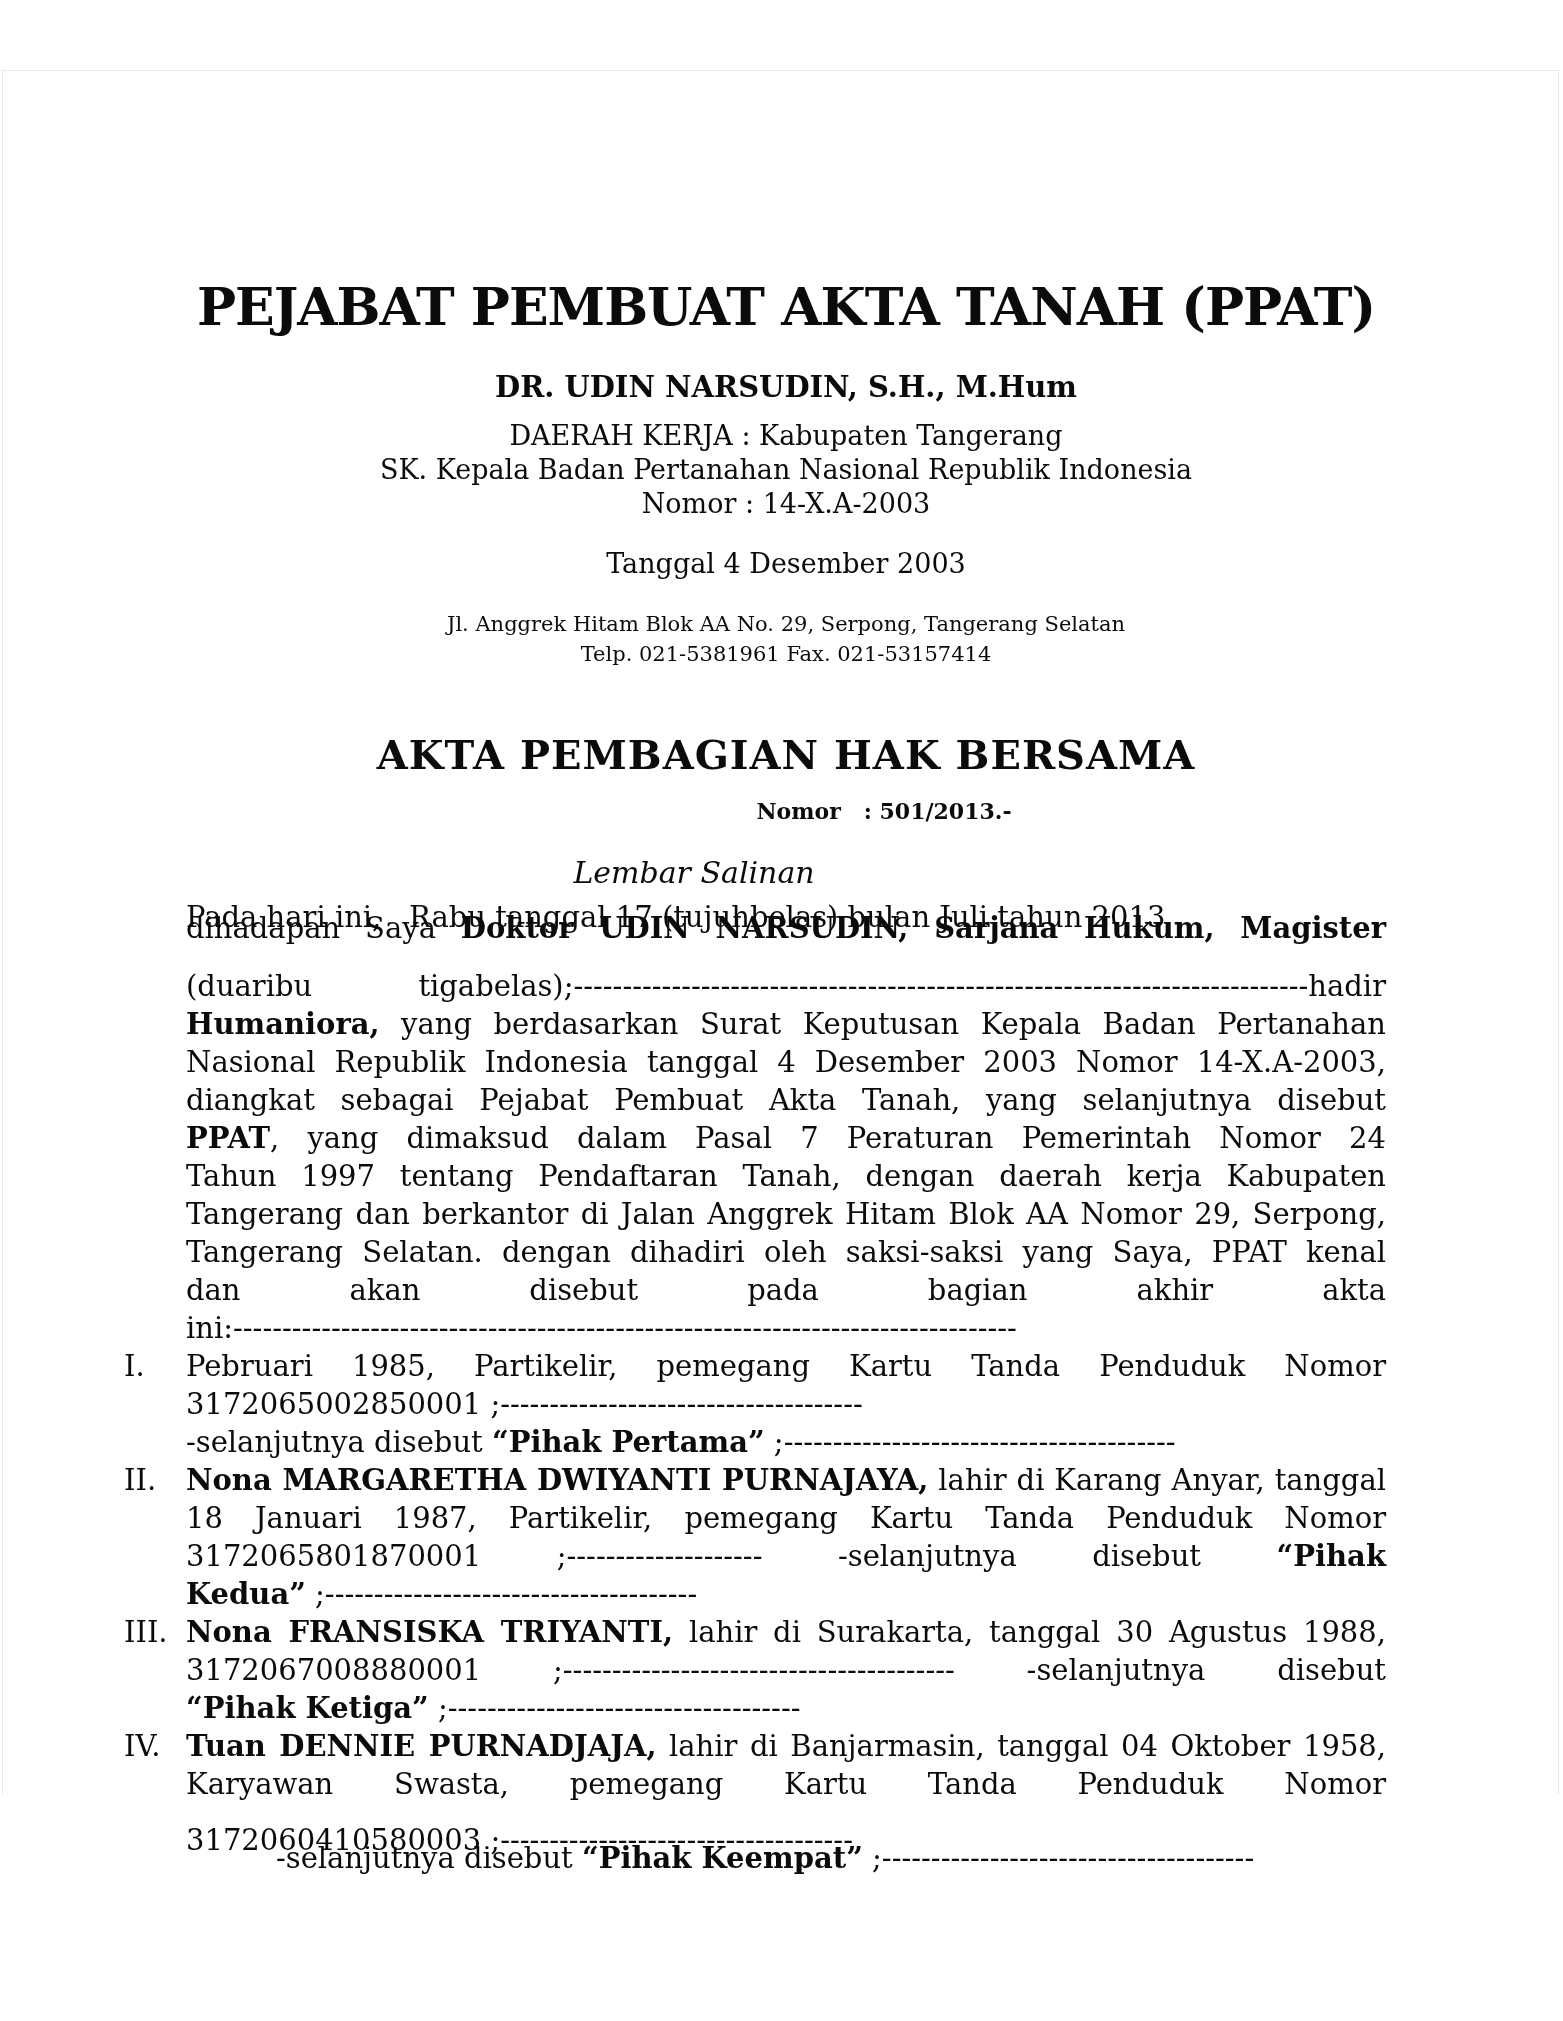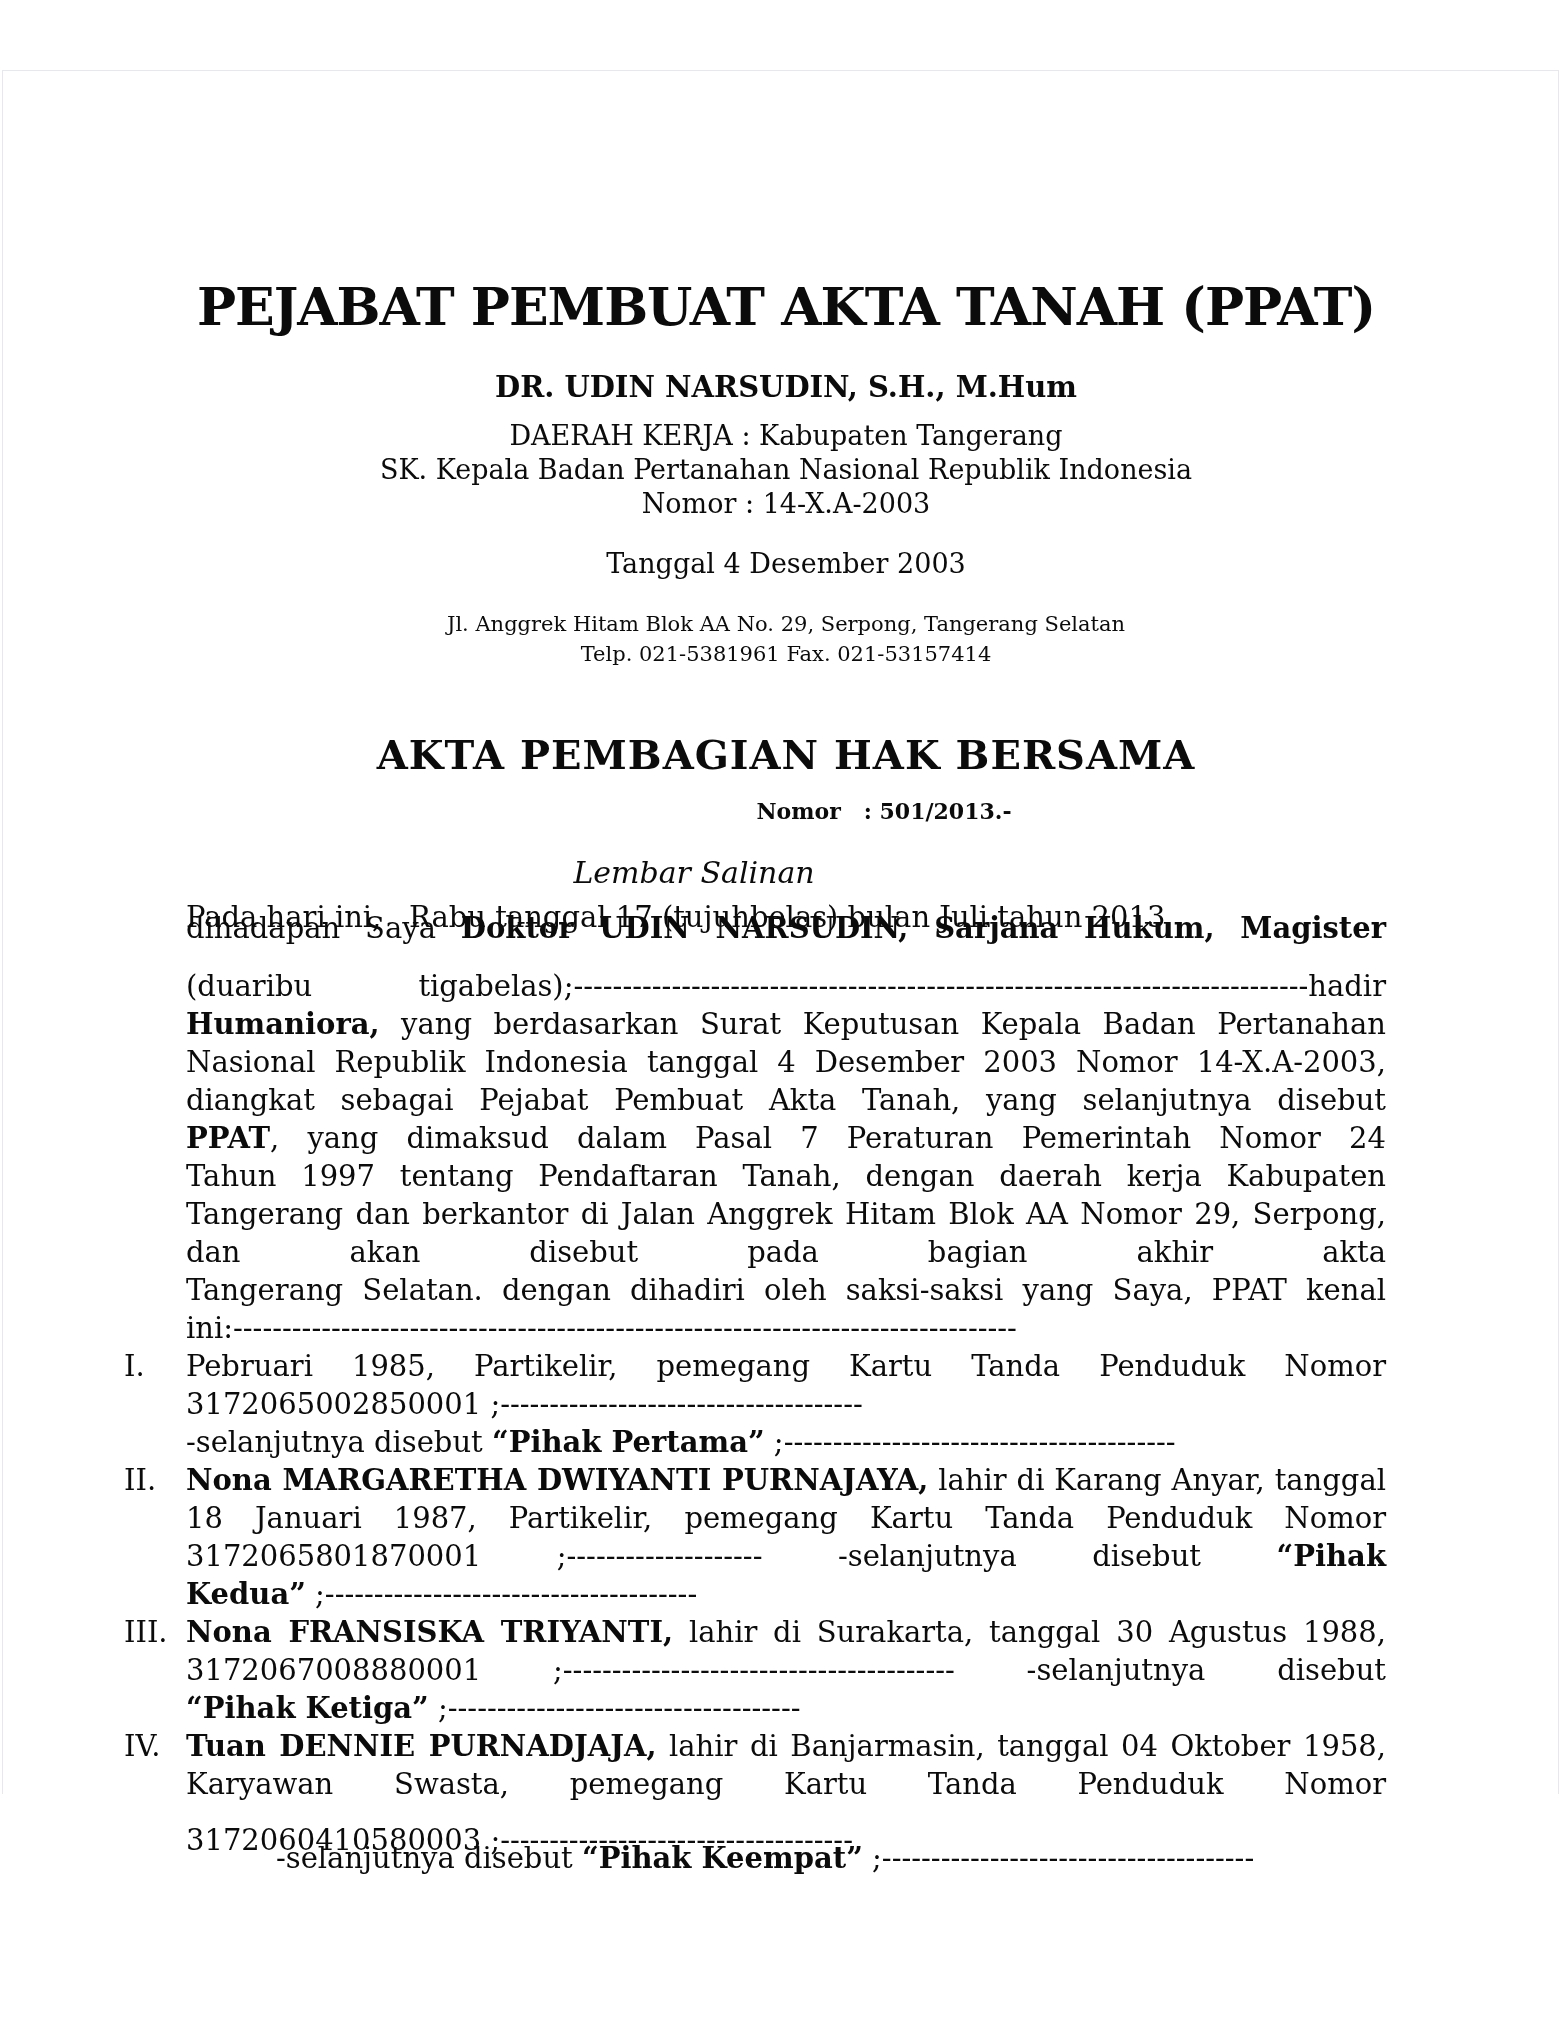--- a/index.html
+++ b/index.html
@@ -100,22 +100,22 @@
         <div class="line just overlay"><span>dihadapan Saya </span><b>Doktor UDIN NARSUDIN, Sarjana Hukum, Magister</b></div>
         <div class="line just gap20">(duaribu tigabelas);---------------------------------------------------------------------------hadir</div>
       </div>
 
       <div class="line just"><b>Humaniora,</b><span> yang berdasarkan Surat Keputusan Kepala Badan Pertanahan</span></div>
       <div class="line just"><span>Nasional Republik Indonesia tanggal 4 Desember 2003 Nomor 14-X.A-2003,</span></div>
       <div class="line just"><span>diangkat sebagai Pejabat Pembuat Akta Tanah, yang selanjutnya disebut</span></div>
       <div class="line just"><b>PPAT</b><span>, yang dimaksud dalam Pasal 7 Peraturan Pemerintah Nomor 24</span></div>
       <div class="line just"><span>Tahun 1997 tentang Pendaftaran Tanah, dengan daerah kerja Kabupaten</span></div>
       <div class="line just"><span>Tangerang dan berkantor di Jalan Anggrek Hitam Blok AA Nomor 29, Serpong,</span></div>
+      <div class="line just"><span>Tangerang Selatan. dengan dihadiri oleh saksi-saksi yang Saya, PPAT kenal</span></div>
       <div class="line just"><span>dan akan disebut pada bagian akhir akta</span></div>
-      <div class="line just"><span>Tangerang Selatan. dengan dihadiri oleh saksi-saksi yang Saya, PPAT kenal</span></div>
       <div class="line left">ini:--------------------------------------------------------------------------------</div>
 
       <div class="item">
         <span class="num">I.</span>
         <div class="line just"><span>Pebruari 1985, Partikelir, pemegang Kartu Tanda Penduduk Nomor</span></div>
         <div class="line left"><span>3172065002850001 ;-------------------------------------</span></div>
         <div class="line left"><span>-selanjutnya disebut </span><b>“Pihak Pertama”</b><span> ;----------------------------------------</span></div>
       </div>
 
       <div class="item">

